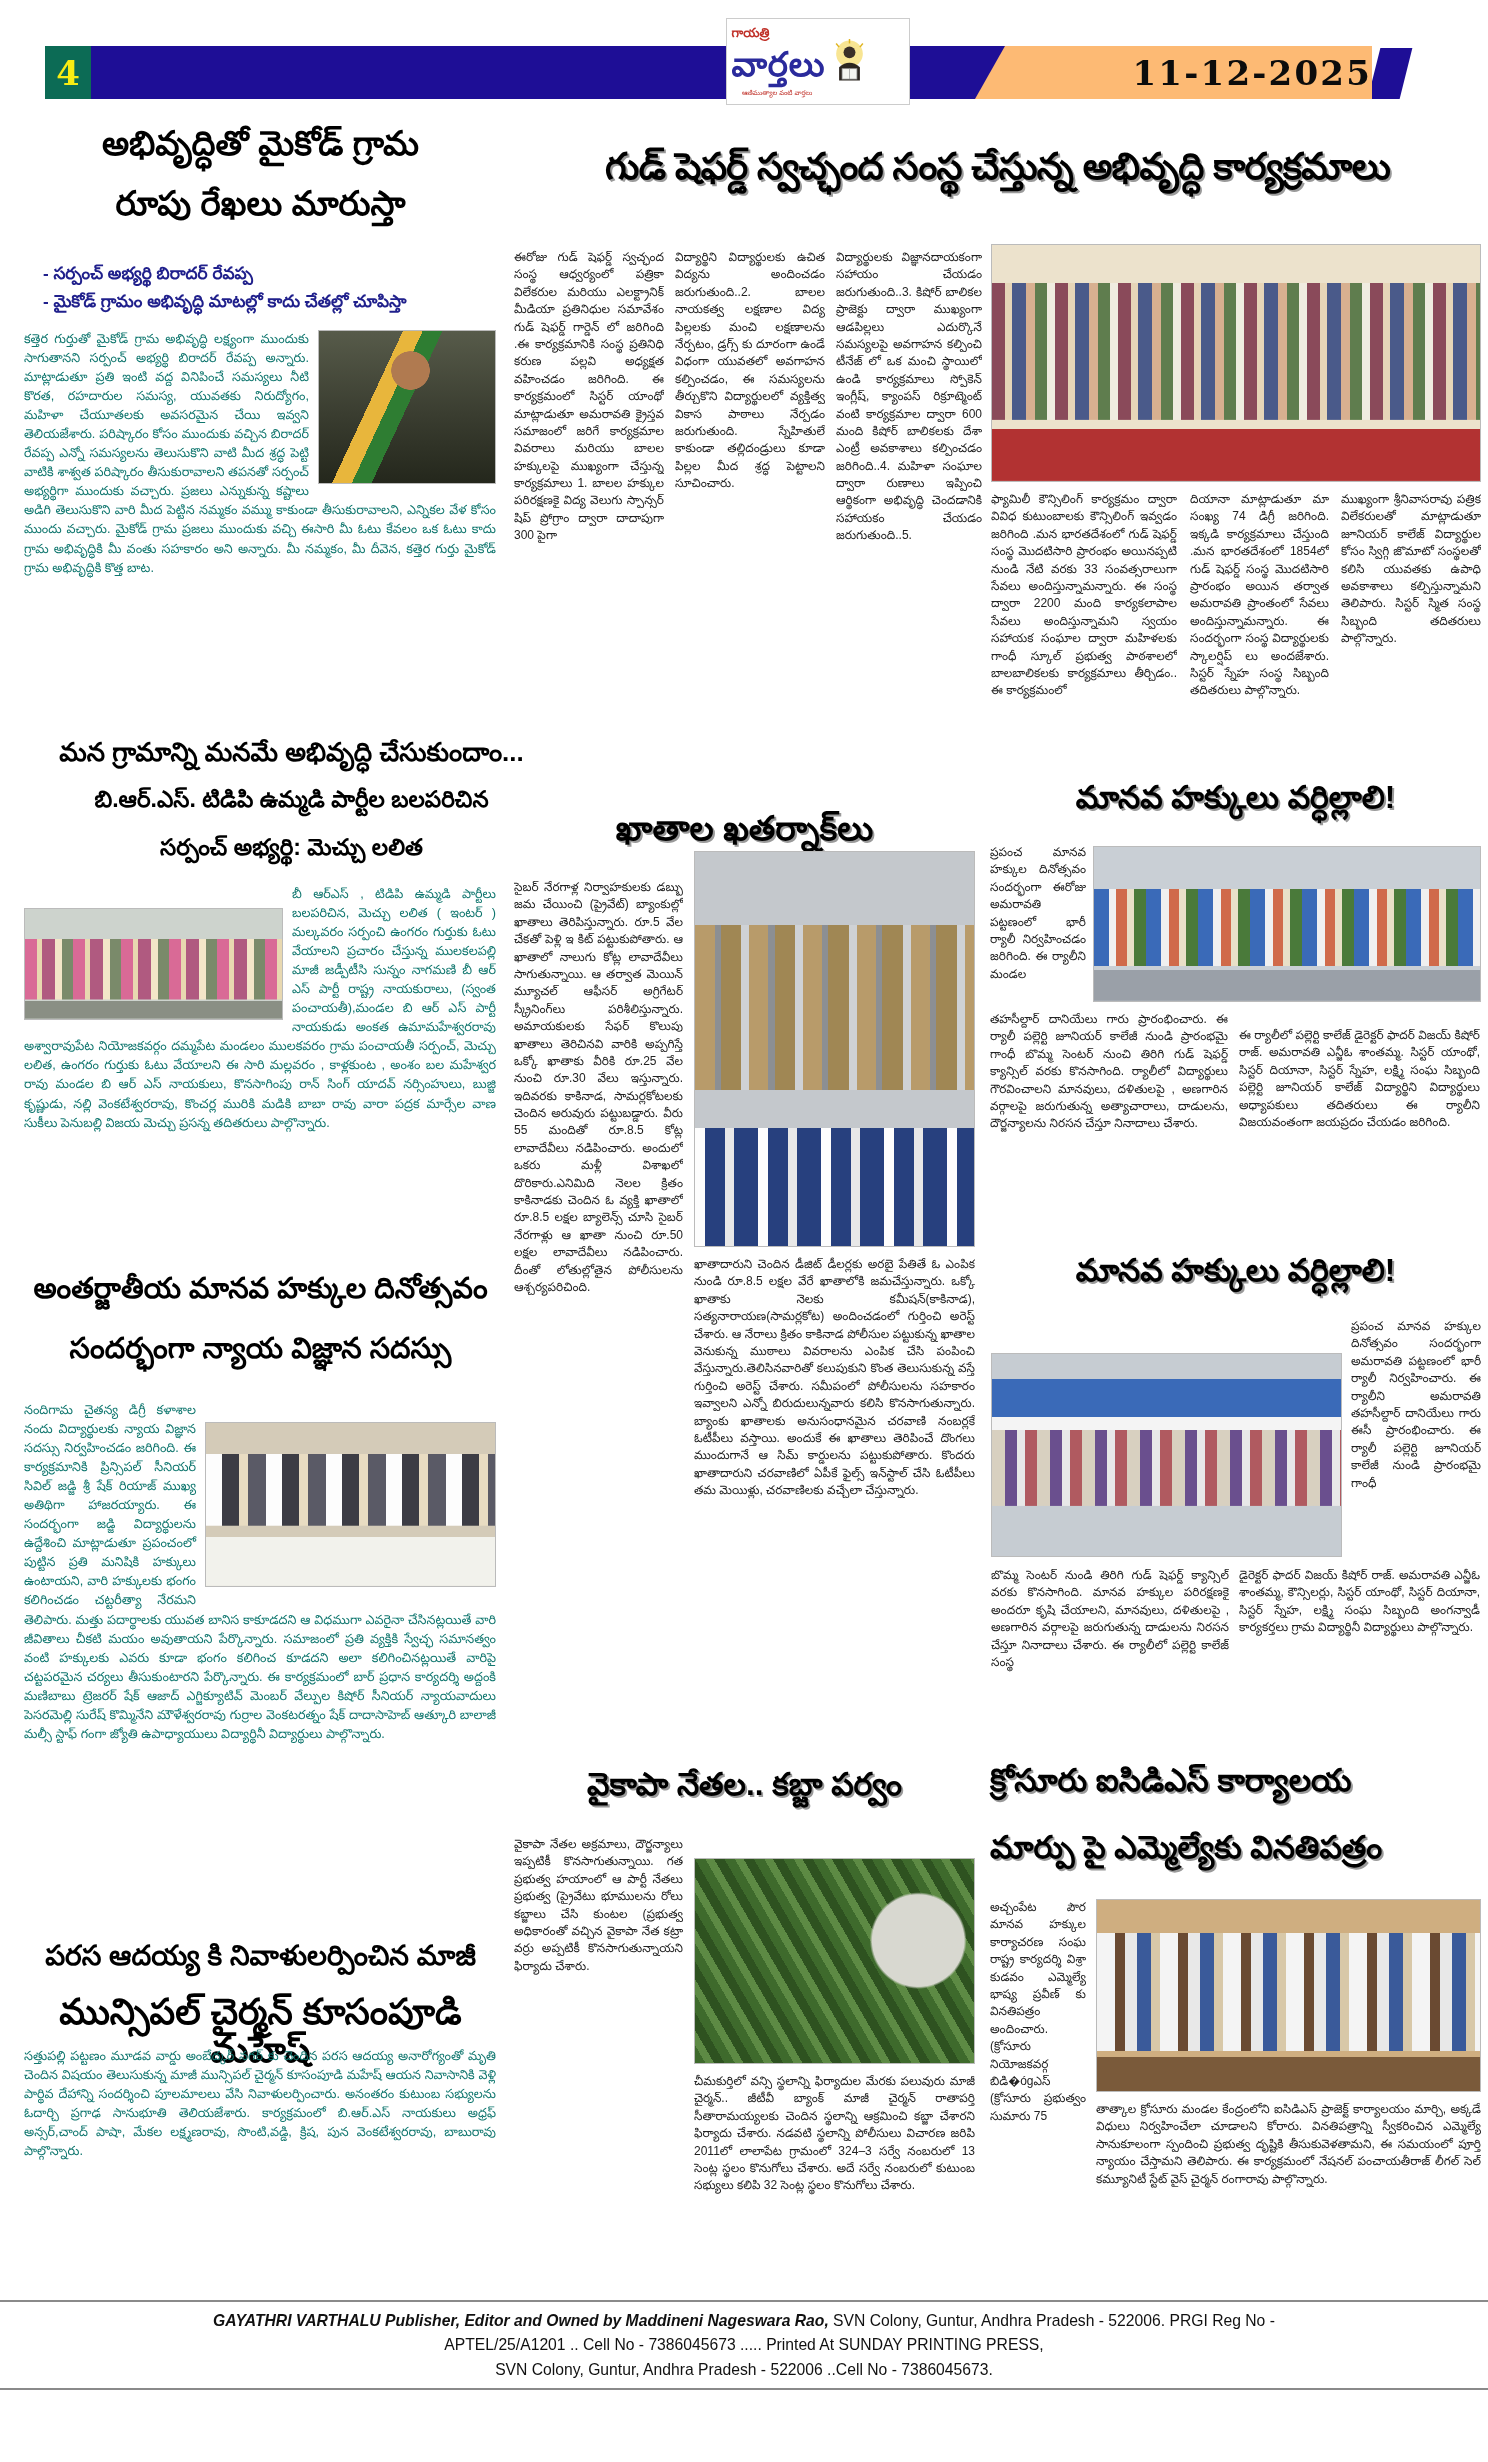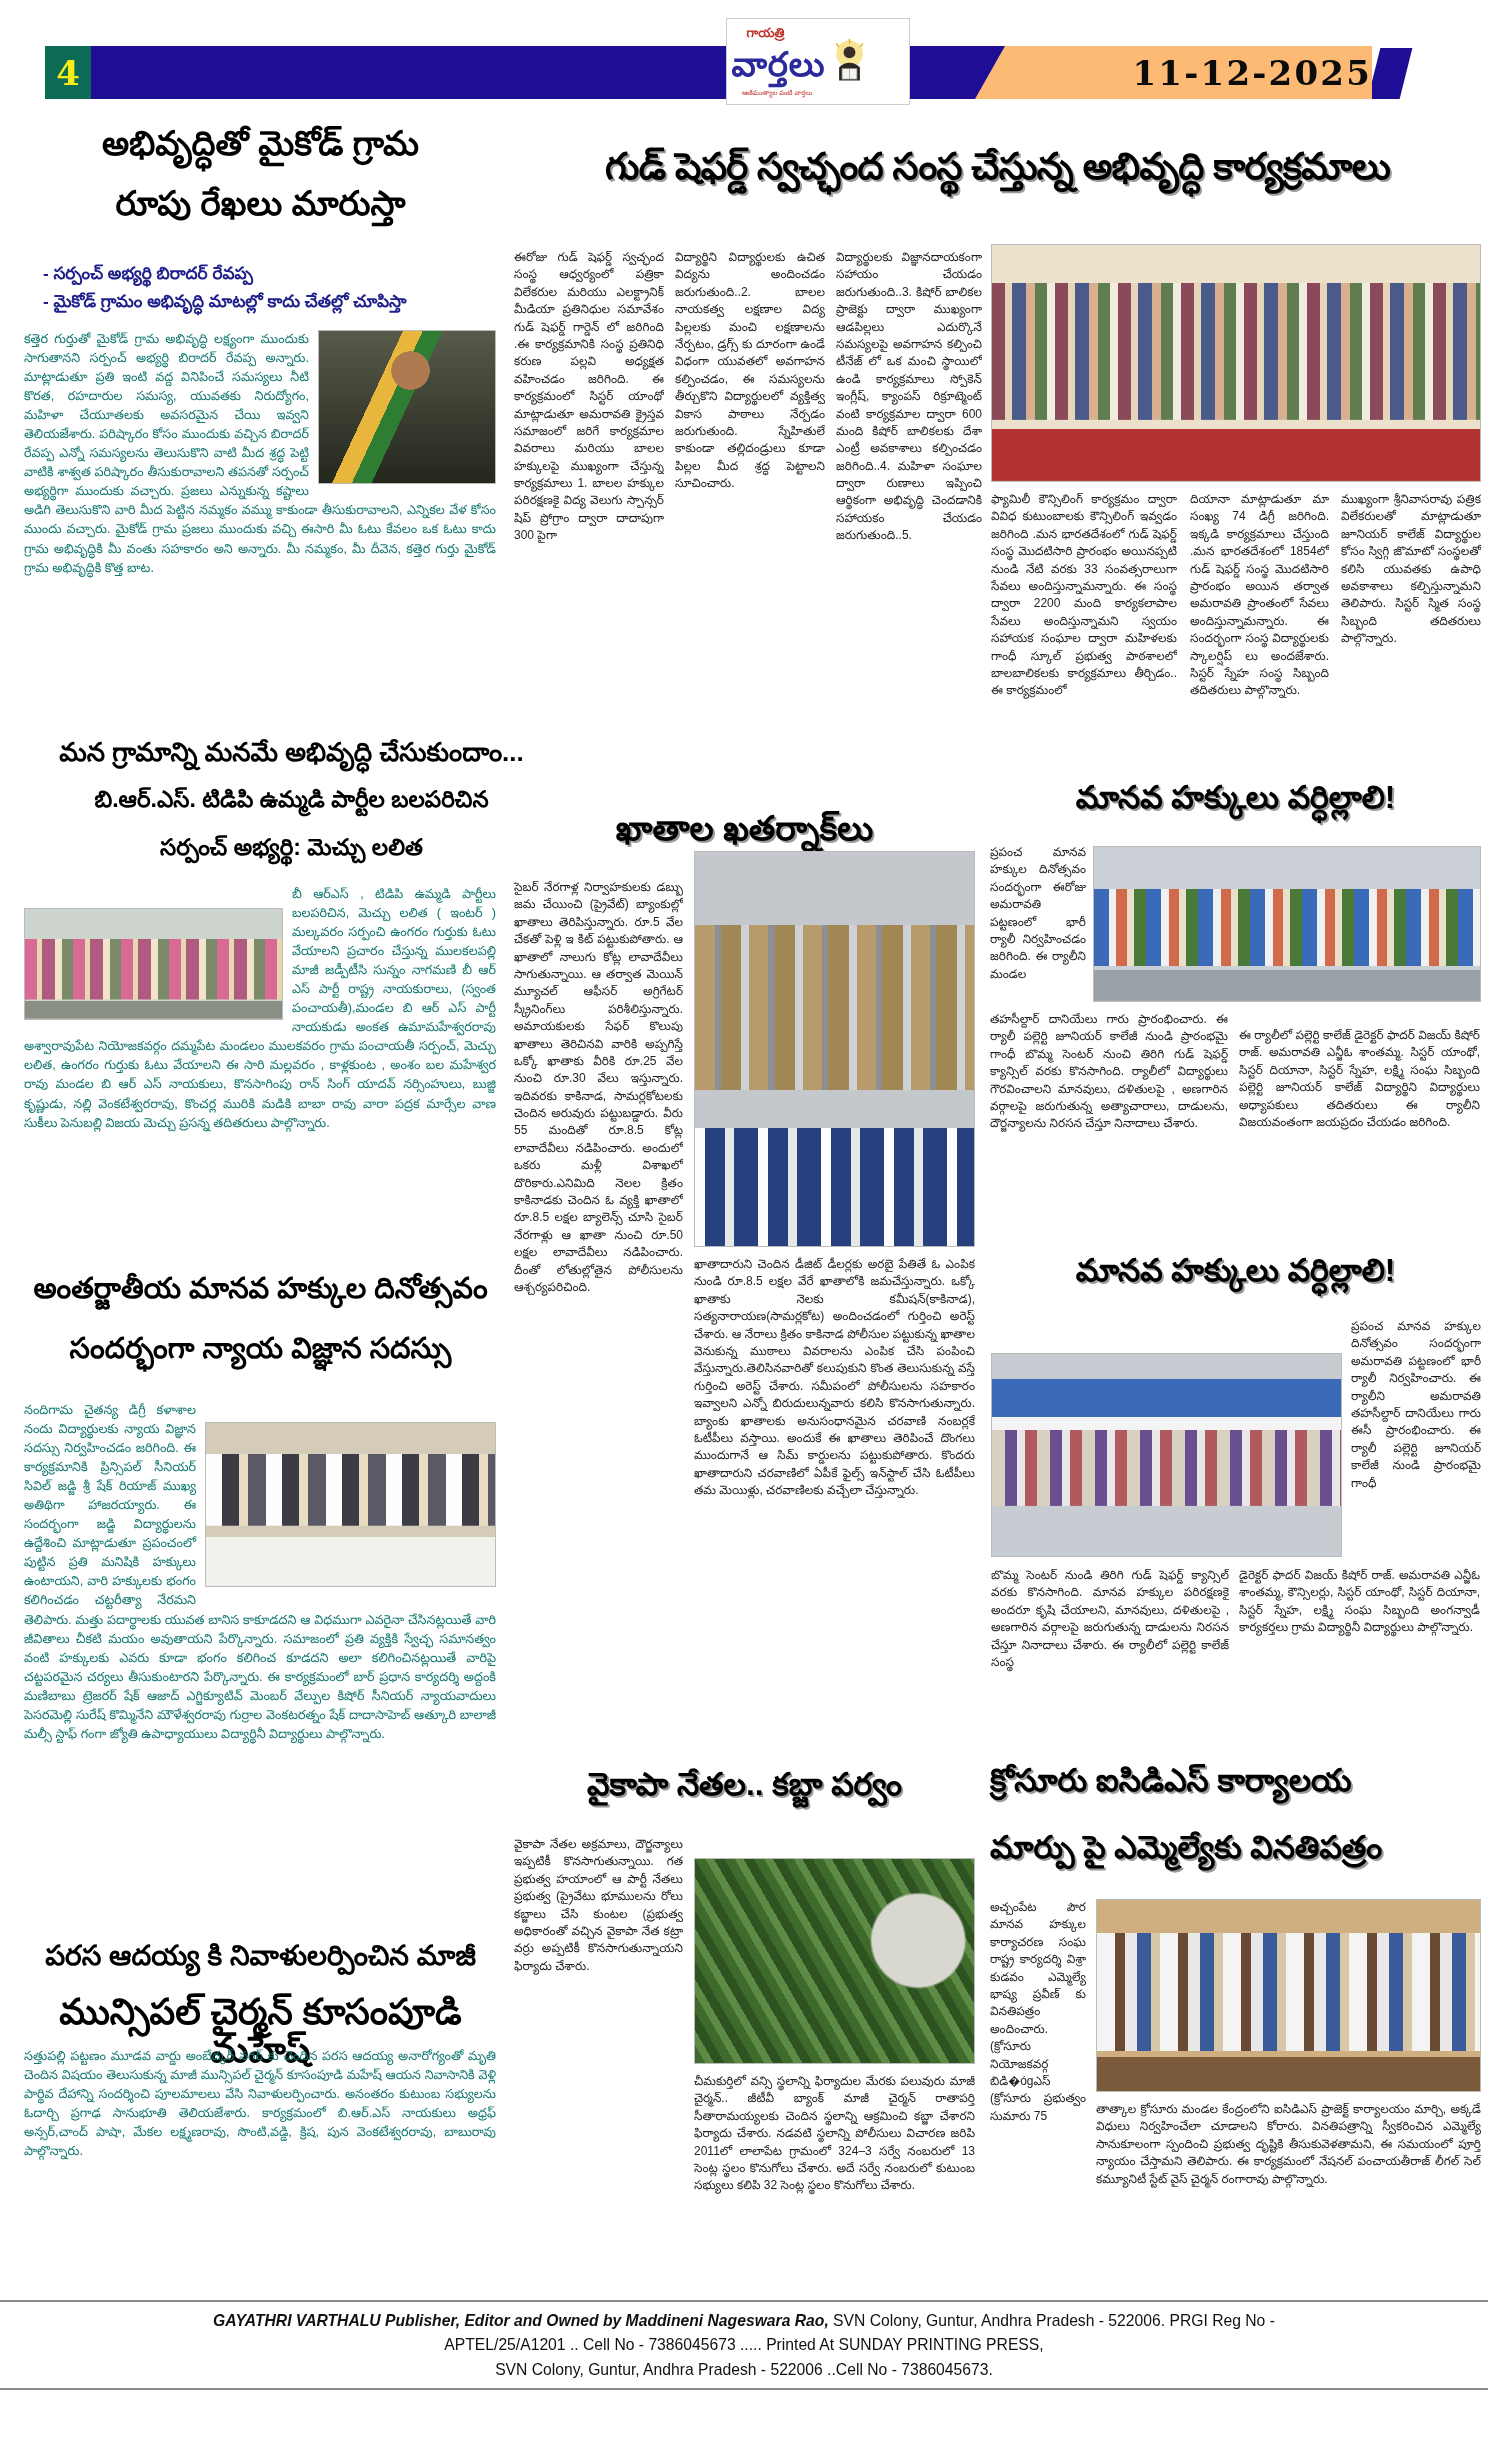--- a/index.html
+++ b/index.html
@@ -6,21 +6,21 @@
   .page{position:relative;width:1488px;height:2462px;background:#ffffff;margin:0 auto;
         font-family:"Liberation Sans",sans-serif;color:#1c1c1c;overflow:hidden;}
   .abs{position:absolute;}
   
   .hdr-bar{left:45px;top:46px;width:1327px;height:53px;background:#1e0e96;}
   .hdr-endcap{left:1374px;top:48px;width:31.5px;height:51px;background:#1e0e96;transform:skewX(-14deg);}
   .pageno-box{left:45px;top:46px;width:46px;height:53px;background:#0c6b55;display:flex;align-items:center;justify-content:center;}
   .pageno{color:#f7ec13;font-size:34px;font-weight:bold;font-family:"DejaVu Serif",serif;}
   .masthead{left:726px;top:18px;width:184px;height:87px;background:#ffffff;border:0.7px solid #cccccc;
             display:flex;flex-direction:column;align-items:flex-start;justify-content:center;padding:1.5px 4.5px;box-sizing:border-box;}
-  .mast-pre{color:#c03028;font-size:12.7px;font-weight:bold;line-height:1;margin-left:15px;}
+  .mast-pre{color:#c03028;font-size:12.7px;font-weight:bold;line-height:1;margin-left:0;}
   .mast-row{display:flex;align-items:center;}
   .mast-title{color:#2a2a9c;font-size:34px;font-weight:bold;line-height:1.0;letter-spacing:0.7px;}
   .mast-tag{color:#c03028;font-size:6.7px;line-height:1;margin-left:10.5px;margin-top:1.5px;}
   .date-band{left:975px;top:46px;width:397px;height:53px;background:#fdba74;
              clip-path:polygon(30px 0,100% 0,100% 100%,0 100%);
              display:flex;align-items:center;justify-content:flex-end;}
   .page-date{font-family:"DejaVu Serif",serif;font-weight:bold;font-size:34px;color:#0c0c0c;letter-spacing:2.2px;}
   
   .hl{font-weight:bold;color:#000;text-align:center;line-height:1.05;}
   .hl-shadow{text-shadow:1.9px 1.9px 0 #9a9a9a;}

